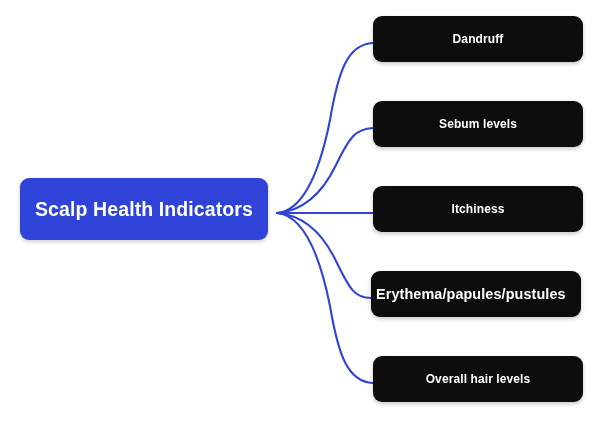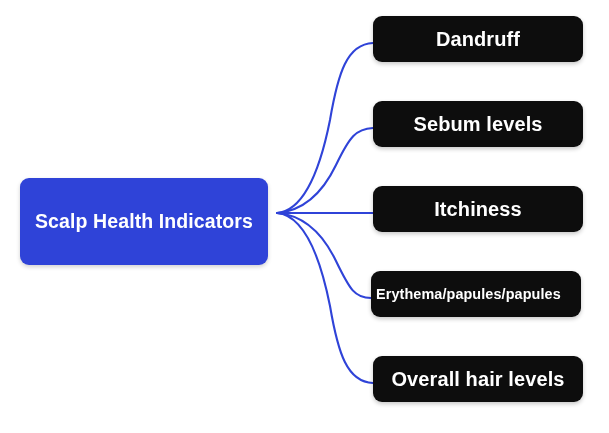--- a/index.html
+++ b/index.html
@@ -39,40 +39,40 @@
   .node-label {
     color: #ffffff;
     font-weight: bold;
     letter-spacing: 0.1px;
     white-space: nowrap;
   }
   .root-node {
     left: 20px;
     top: 178px;
     width: 248px;
-    height: 87px;
+    height: 62px;
     background: #2f43d8;
     border-radius: 9px;
     box-shadow: 0 2px 4px rgba(0,0,0,0.18);
     z-index: 3;
     align-items: center;
   }
   .root-node .node-label {
     font-size: 19.5px;
   }
   .child-node {
     width: 210px;
     height: 46px;
     background: #0d0d0d;
     border-radius: 9px;
     box-shadow: 0 2px 4px rgba(0,0,0,0.22);
     z-index: 3;
   }
   .child-node .node-label {
-    font-size: 20px;
+    font-size: 12px;
   }
   .child-0 { left: 373px; top: 16px; }
   .child-1 { left: 373px; top: 101px; }
   .child-2 { left: 373px; top: 186px; }
   .child-3 { left: 371px; top: 271px; justify-content: flex-start; padding-left: 5px; }
   .child-4 { left: 373px; top: 356px; }
   .child-3 .node-label { font-size: 14.4px; }
 </style>
 </head>
 <body>
@@ -99,20 +99,20 @@
 
   <div class="node child-node child-2">
     <span class="node-label">Itchiness</span>
   </div>
 
   <div class="node child-node child-1">
     <span class="node-label">Sebum levels</span>
   </div>
 
   <div class="node child-node child-3">
-    <span class="node-label">Erythema/papules/papules</span>
+    <span class="node-label">Erythema/papules/pustules</span>
   </div>
 
   <div class="node child-node child-4">
     <span class="node-label">Overall hair levels</span>
   </div>
 
 </div>
 
 </body></html>

